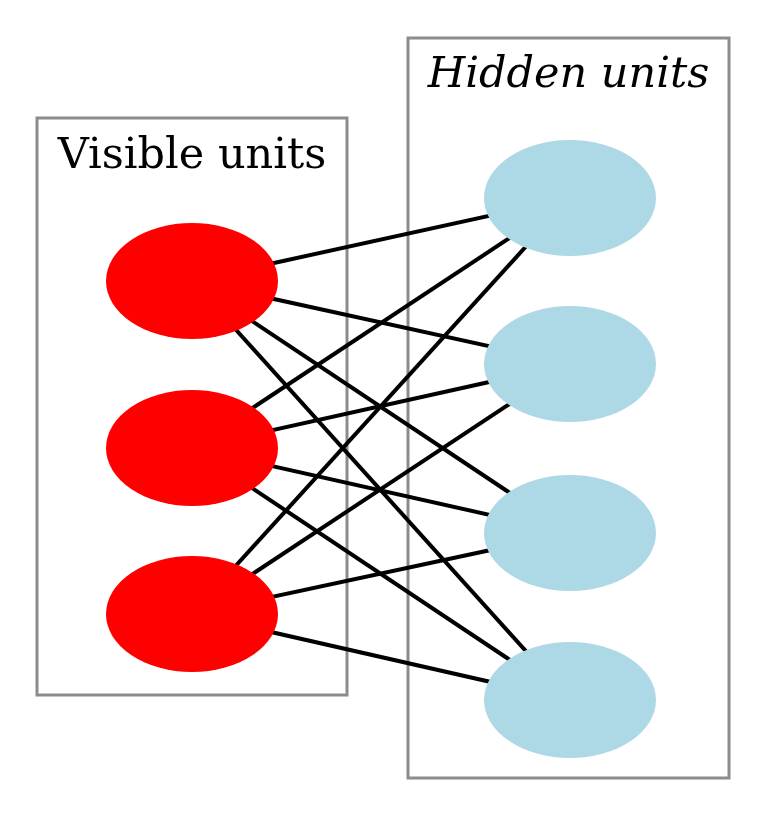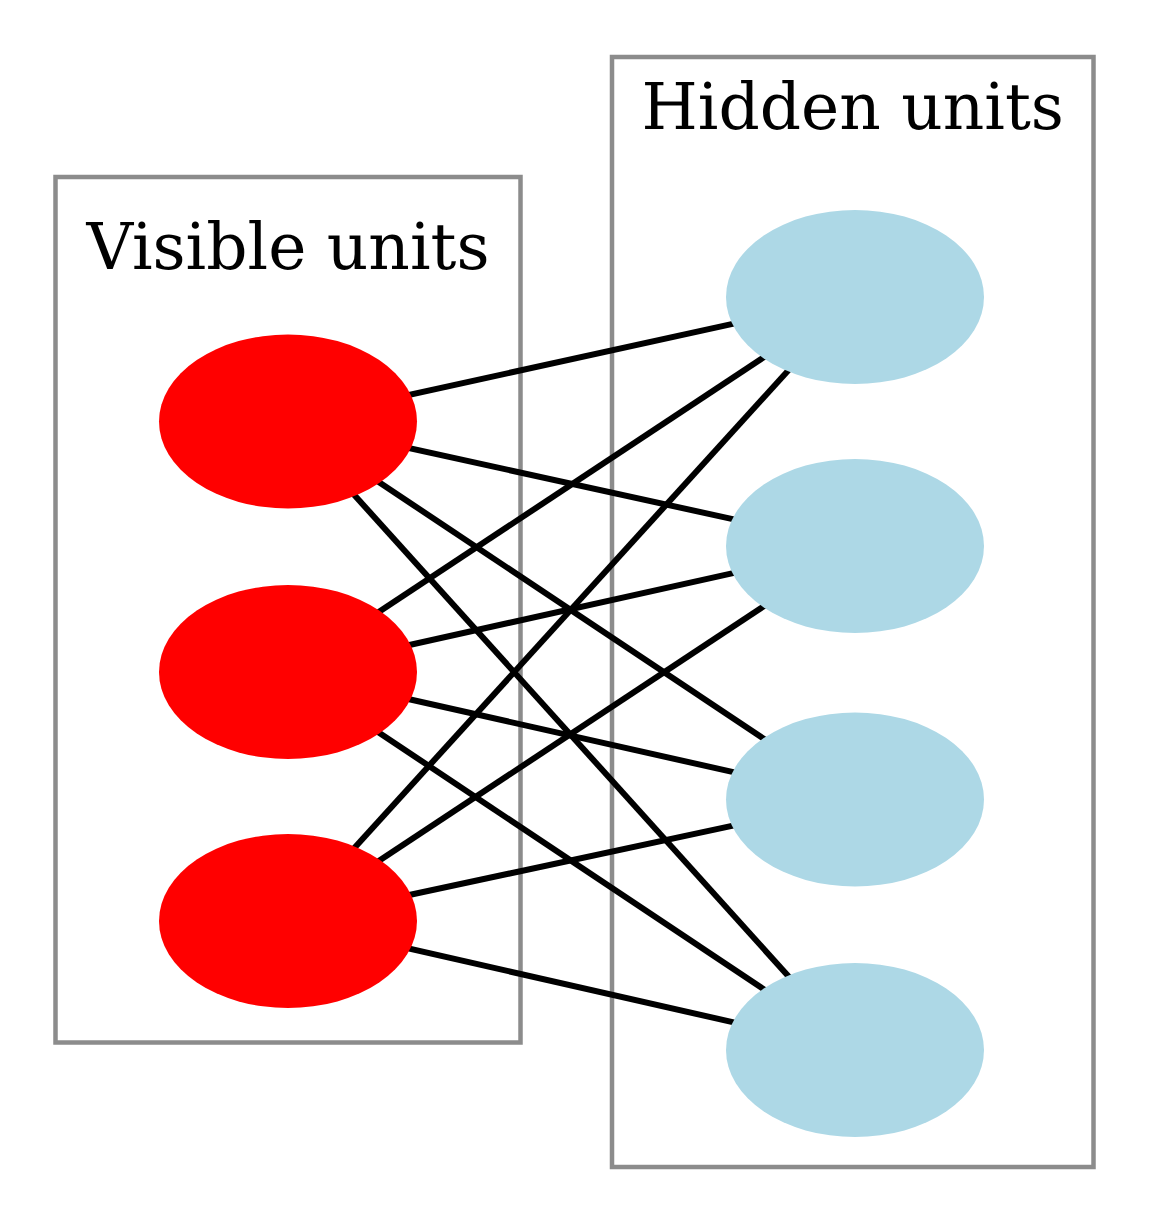--- a/index.html
+++ b/index.html
@@ -27,26 +27,26 @@
     line-height: 1;
     color: #000000;
     text-align: center;
     white-space: nowrap;
     pointer-events: none;
   }
   .label-visible {
     left: 37px;
     top: 132px;
     width: 310px;
-    margin-top: 12px;
   }
   .label-hidden {
     left: 408px;
     top: 51px;
     width: 321px;
+    font-style: italic;
   }
 </style>
 </head>
 <body>
 
 <div class="canvas">
   <svg id="diagram-svg" class="diagram-svg" width="768" height="817" viewBox="0 0 768 817" xmlns="http://www.w3.org/2000/svg">
       <rect x="37" y="118" width="310" height="577" fill="#ffffff" stroke="#8c8c8c" stroke-width="3"></rect>
       <rect x="408" y="38" width="321" height="740" fill="#ffffff" stroke="#8c8c8c" stroke-width="3"></rect>
       <line x1="192" y1="281" x2="570" y2="198" stroke="#000000" stroke-width="4"></line>

